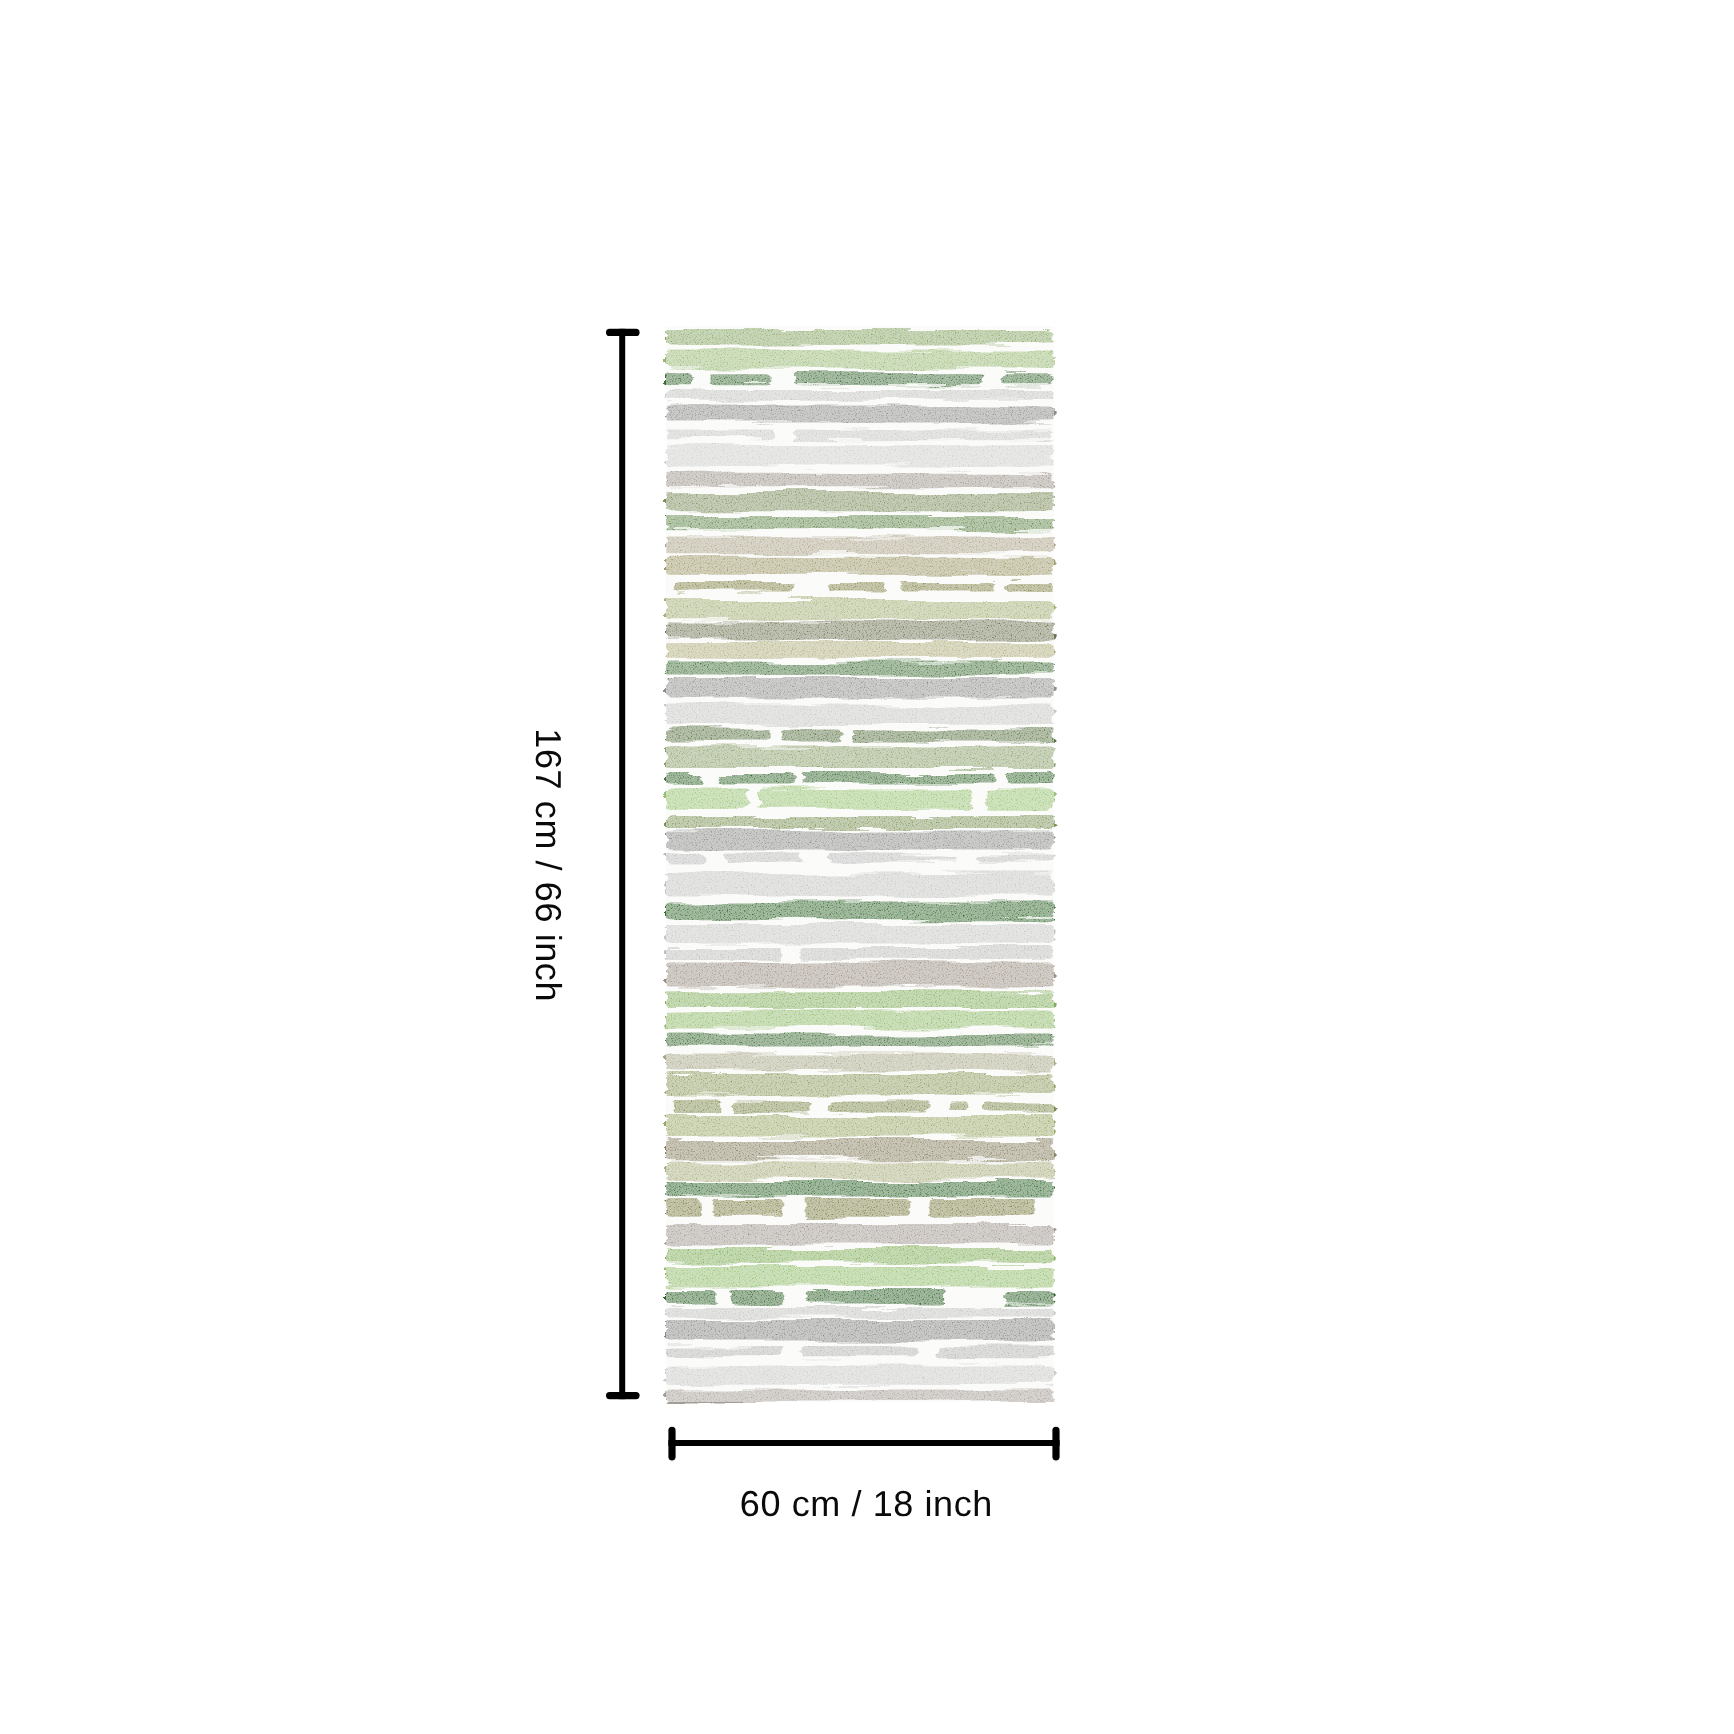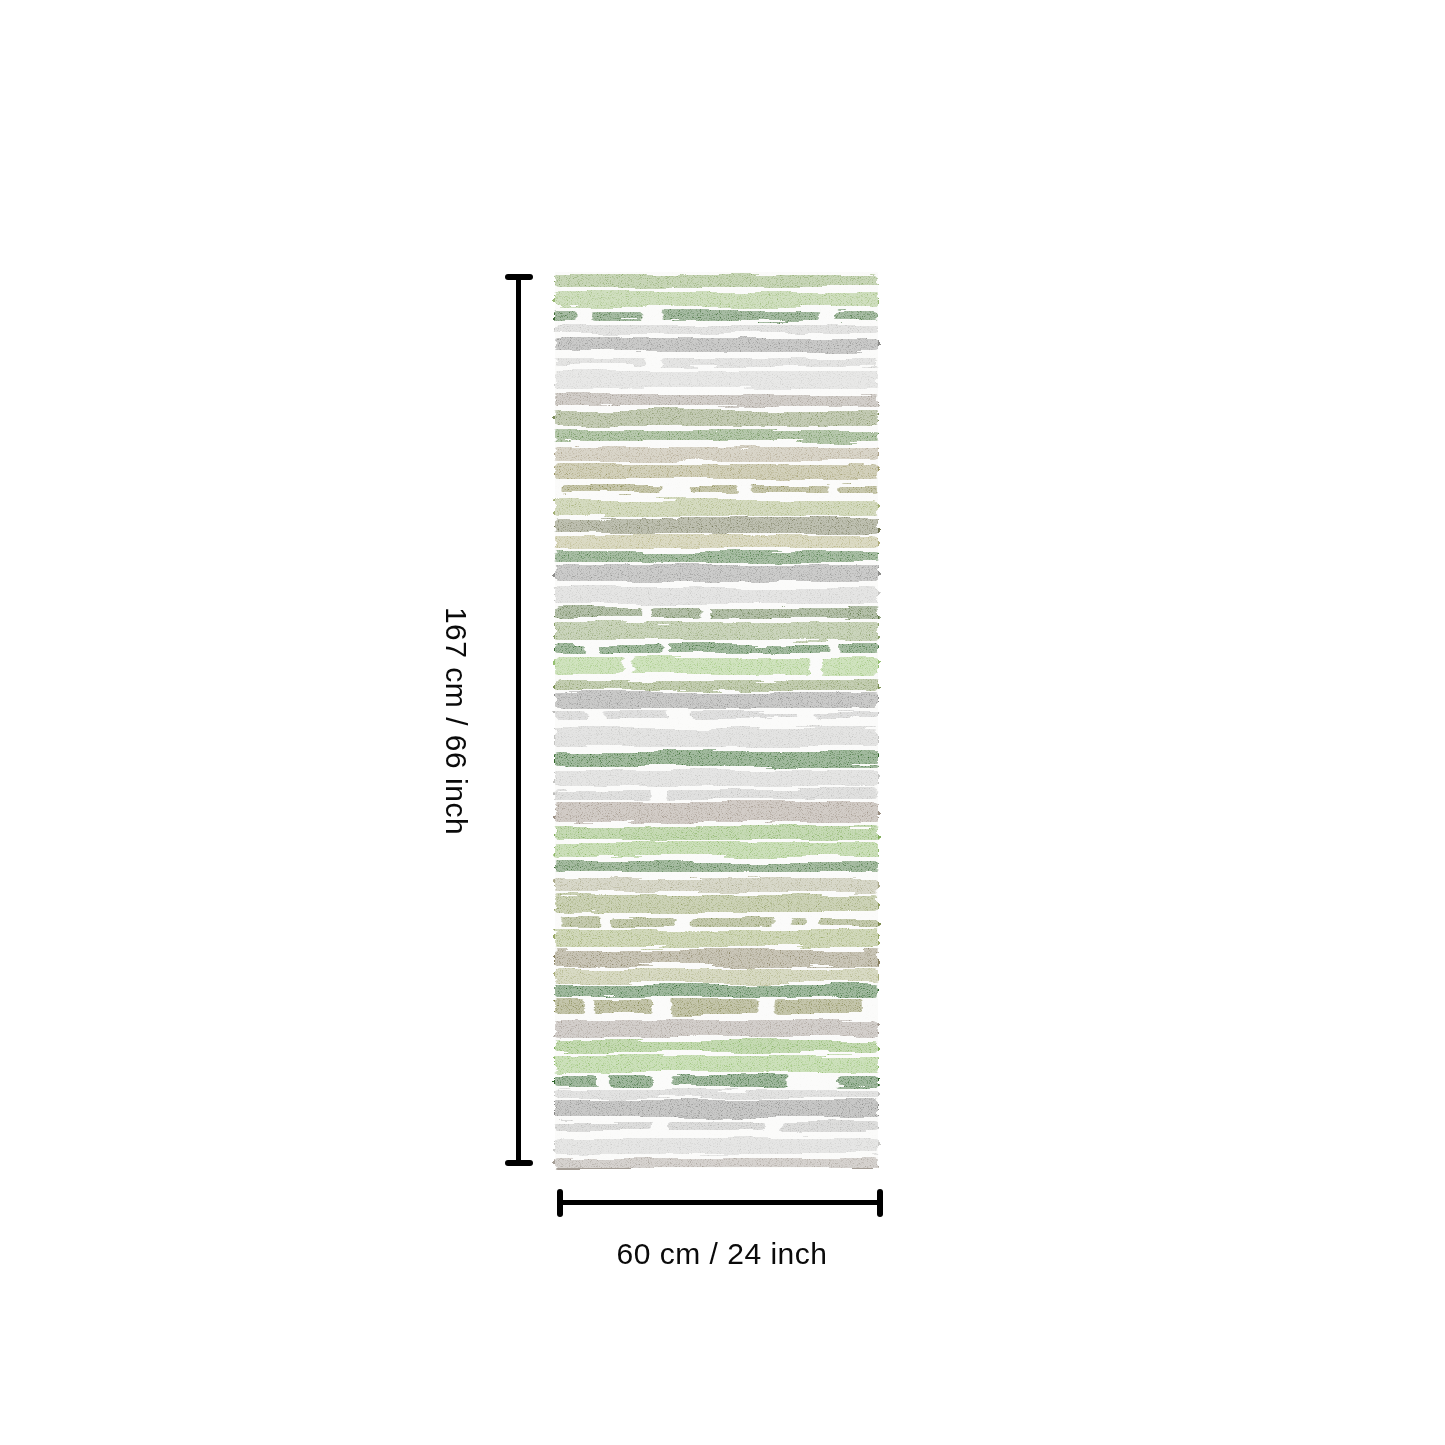--- a/index.html
+++ b/index.html
@@ -137,15 +137,15 @@
     <div class="line"></div>
     <div class="cap bottom"></div>
   </div>
   <div class="dim-label vertical">167 cm / 66 inch</div>
 
   <div class="hdim">
     <div class="cap left"></div>
     <div class="line"></div>
     <div class="cap right"></div>
   </div>
-  <div class="dim-label horizontal">60 cm / 24 inch</div>
+  <div class="dim-label horizontal">60 cm / 18 inch</div>
 
 </div>
 
 </body></html>

